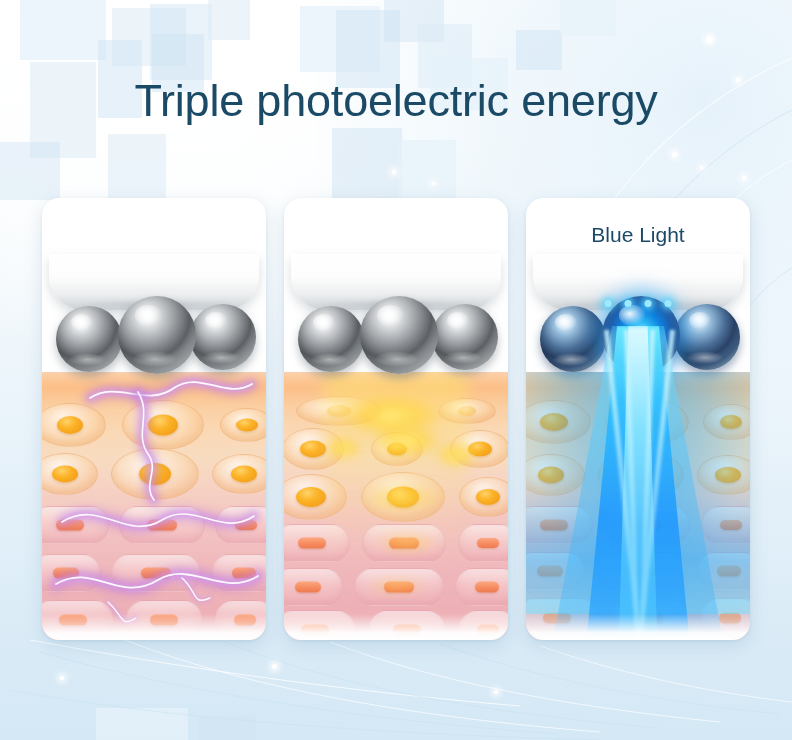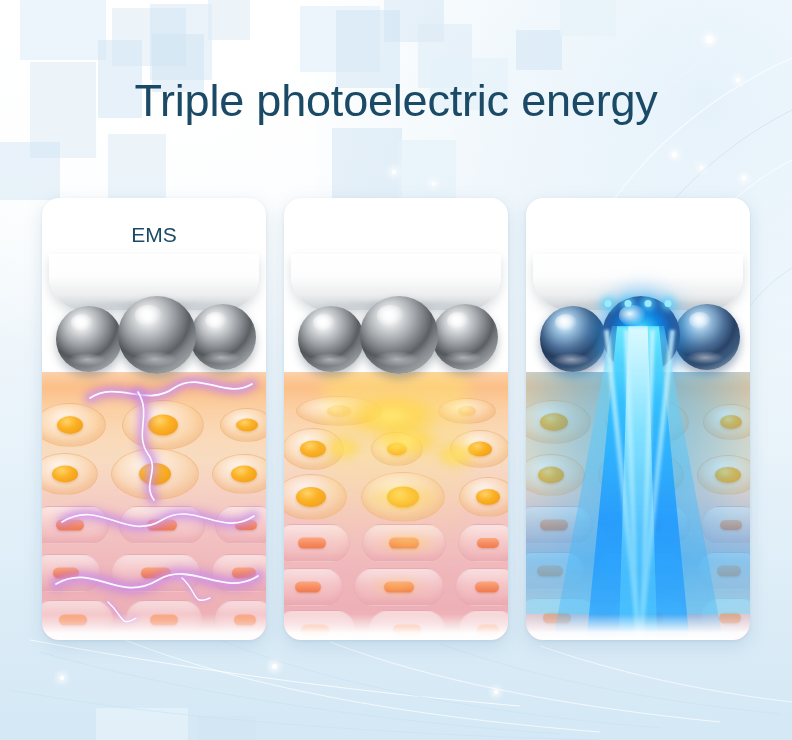--- a/index.html
+++ b/index.html
@@ -326,21 +326,20 @@
   <div class="spark" style="left:272px;top:664px;width:5px;height:5px;"></div>
   <div class="spark" style="left:60px;top:676px;width:4px;height:4px;"></div>
   <div class="spark" style="left:494px;top:690px;width:4px;height:4px;"></div>
 </div>
 
 <h1 id="title">Triple photoelectric energy</h1>
 
 <div id="cards">
 
   <div class="card ems">
-    <div class="card-label">EMS</div>
 
     <div class="head-zone">
       <div class="device-head"></div>
       <div class="spheres">
         <div class="ball b1"></div>
         <div class="ball b2"></div>
         <div class="ball b3"></div>
       </div>
     </div>
 
@@ -517,20 +516,21 @@
         <div class="heat" style="left:78px;top:110px;width:80px;height:32px;opacity:.6;"></div>
         <div class="heat" style="left:92px;top:160px;width:62px;height:22px;opacity:.45;"></div>
         <div class="heat" style="left:84px;top:204px;width:58px;height:20px;opacity:.35;"></div>
       </div>
 
       <div class="skin-bottom-fade"></div>
     </div>
   </div>
 
   <div class="card blue">
+    <div class="card-label">Blue Light</div>
 
     <div class="head-zone">
       <div class="device-head"></div>
       <div class="spheres">
         <div class="ball b1"></div>
         <div class="ball b2"></div>
         <div class="ball b3"></div>
         <div class="leds">
           <span class="led"></span>
           <span class="led"></span>

